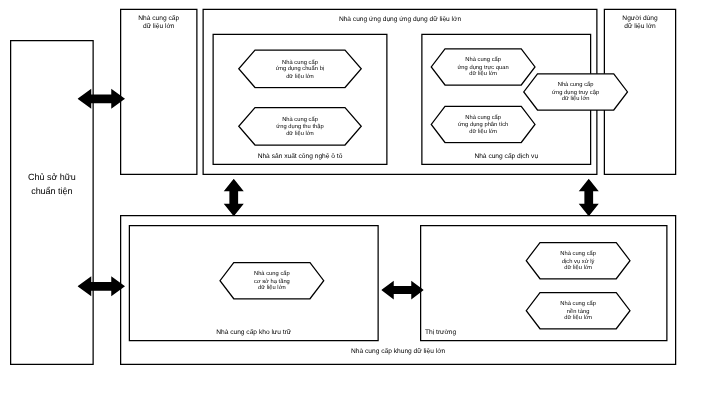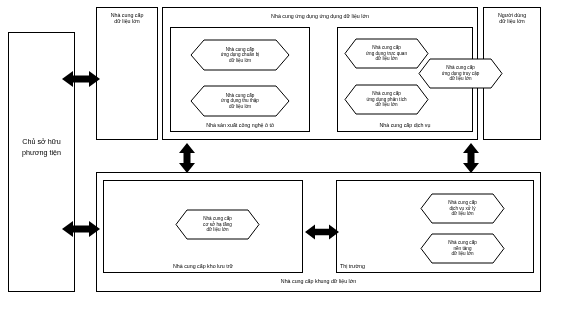--- a/index.html
+++ b/index.html
@@ -62,21 +62,21 @@
   .t-sub   { font-size: 5.3px; }
   .t-owner { font-size: 7.2px; line-height: 1.5; }
 </style>
 </head>
 <body>
 
 <div id="canvas">
 
   <div class="box" style="left:8px; top:32px; width:67px; height:260px;"></div>
   <div class="lbl t-owner" style="left:8px; top:137px; width:67px;">Chủ sở hữu
-phương tiện</div>
+chuẩn tiện</div>
 
   <div class="box" style="left:96px; top:7px; width:62px; height:133px;"></div>
   <div class="lbl t-sub" style="left:96px; top:12px; width:62px;">Nhà cung cấp
 dữ liệu lớn</div>
 
   <div class="box" style="left:162px; top:7px; width:316px; height:133px;"></div>
   <div class="lbl t-title" style="left:162px; top:13px; width:316px;">Nhà cung ứng dụng ứng dụng dữ liệu lớn</div>
 
   <div class="box" style="left:170px; top:27px; width:140px; height:105px;"></div>
   <div class="lbl t-sub" style="left:170px; top:122px; width:140px;">Nhà sản xuất công nghệ ô tô</div>

